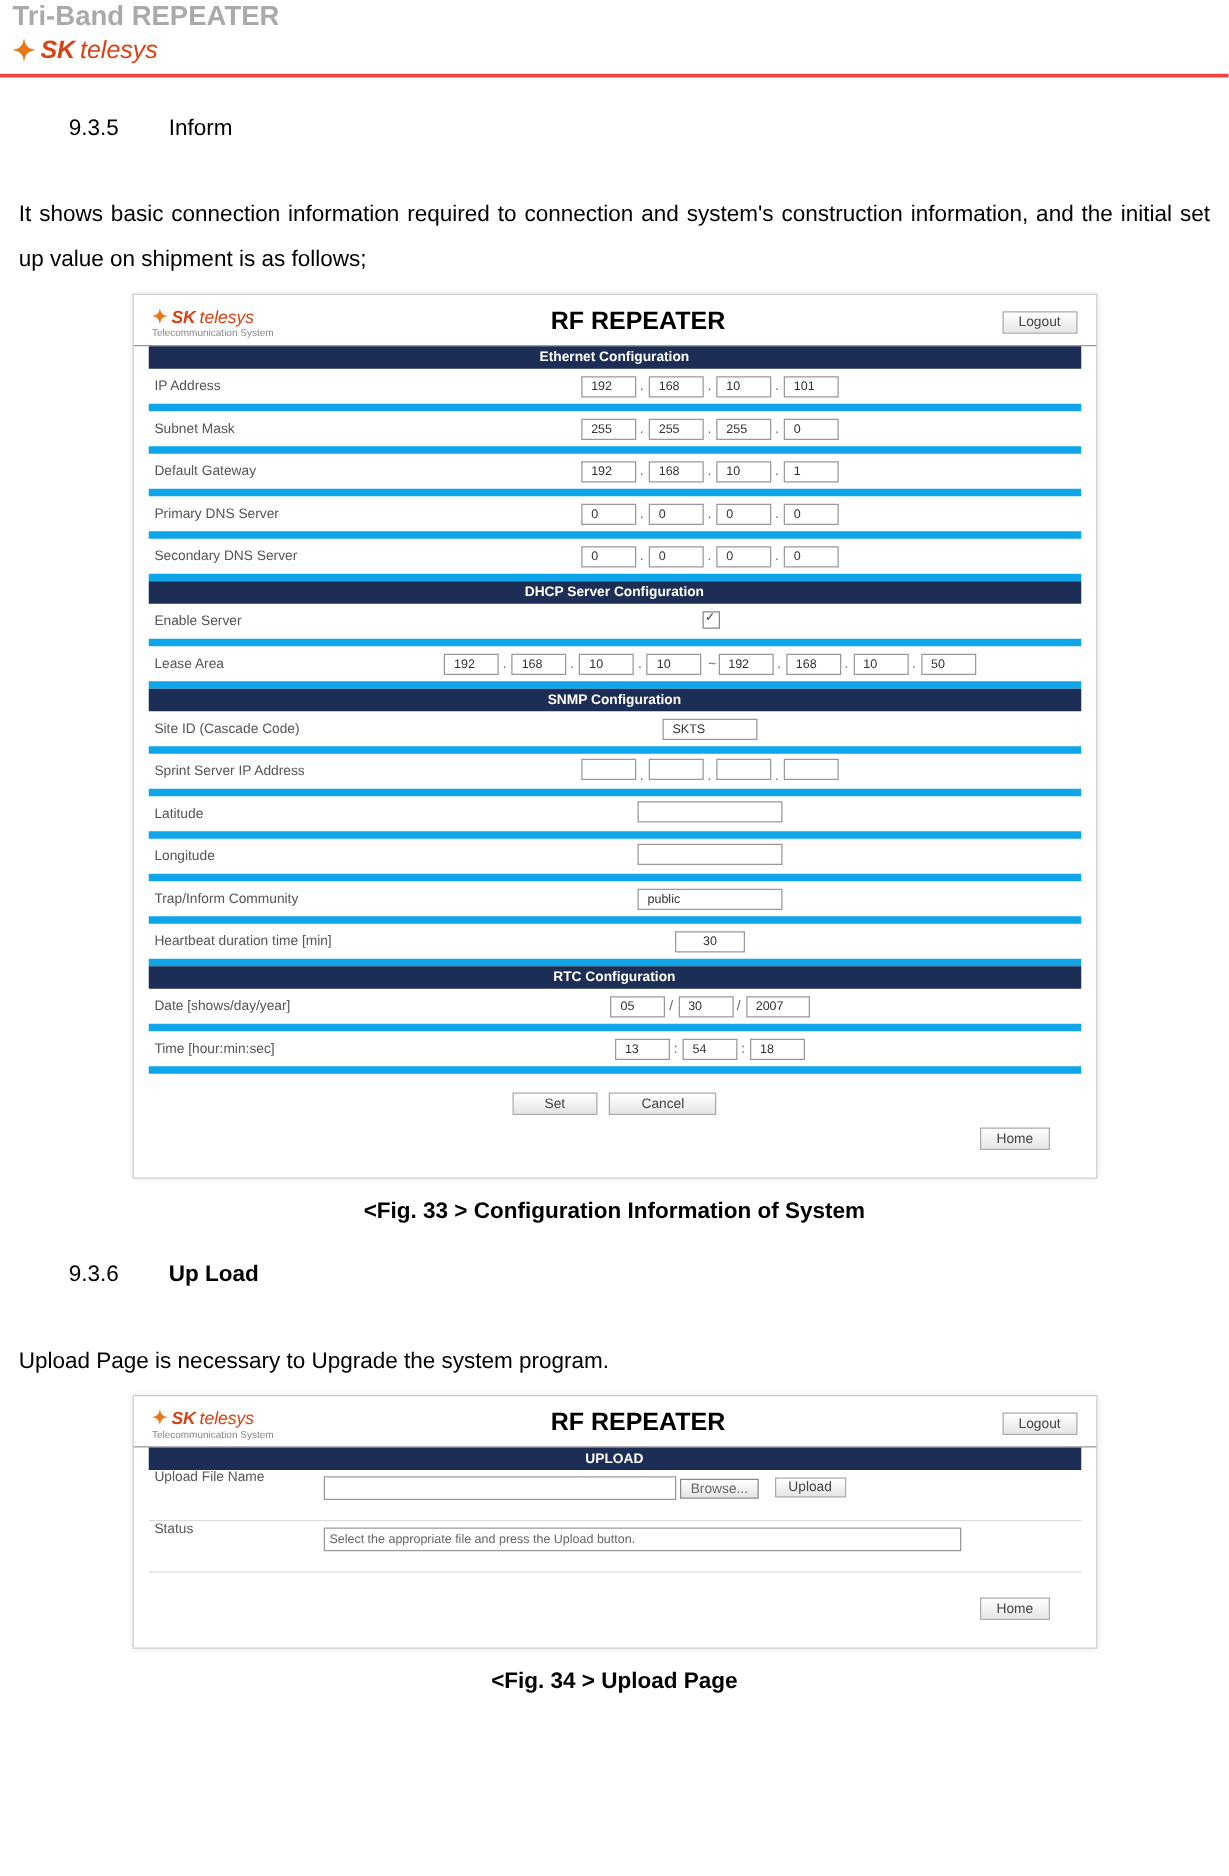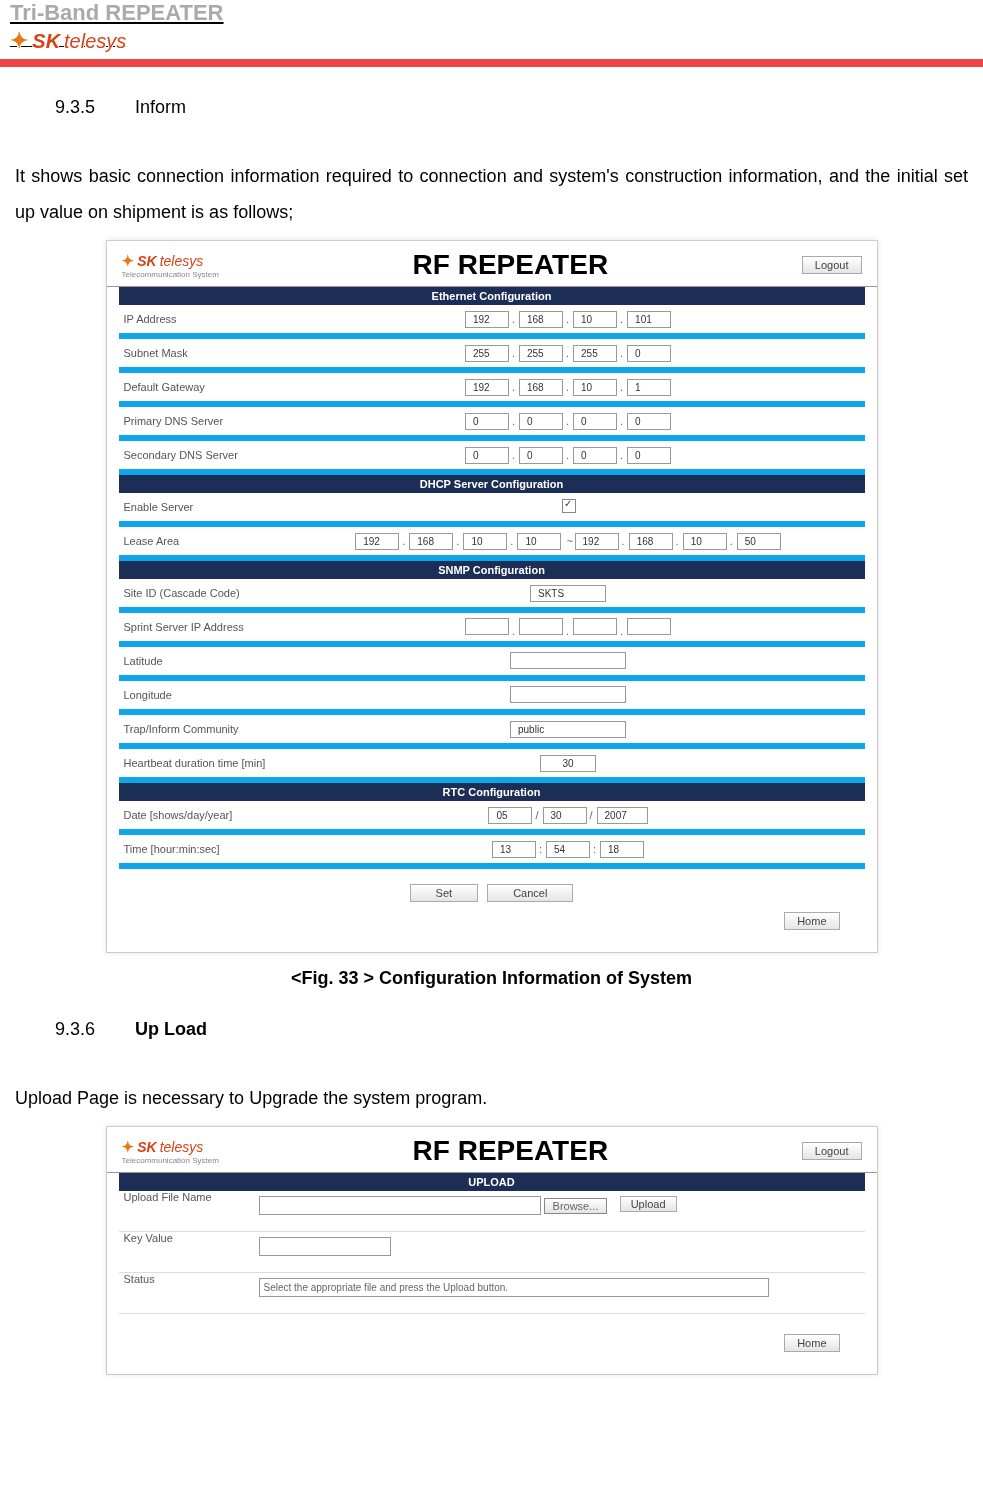--- a/index.html
+++ b/index.html
@@ -6,23 +6,22 @@
   margin: 0;
   padding: 0;
   font-family: Arial, sans-serif;
   font-size: 14px;
   color: #000;
   background: #fff;
   width: 983px;
 }
 .page-header {
   padding: 0 10px 0 10px;
-  border-bottom: 8px solid #ef4444;
+  border-bottom: 3px solid #ef4444;
   margin-bottom: 30px;
-  text-decoration: underline;
 }
 .page-header-title {
   color: #aaa;
   font-size: 22px;
   font-weight: bold;
   margin-bottom: 2px;
 }
 .logo-line {
   padding-bottom: 5px;
 }
@@ -86,21 +85,21 @@
 }
 .fig-logo .sk-star { font-size: 15px; }
 .fig-logo .sk-text { font-size: 14px; }
 .fig-subtitle {
   font-size: 8px;
   color: #888;
 }
 .fig-title {
   flex: 1;
   text-align: center;
-  font-size: 28px;
+  font-size: 20px;
   font-weight: bold;
   color: #000;
 }
 .fig-logout {
   flex: 0 0 auto;
 }
 .btn {
   display: inline-block;
   background: linear-gradient(#fff, #e5e5e5);
   border: 1px solid #aaa;
@@ -417,29 +416,26 @@
       <div class="urow">
         <div class="label">Upload File Name</div>
         <div class="val">
           <span class="file-input"></span>
           <span class="browse-btn">Browse...</span>
           &nbsp;&nbsp;
           <span class="btn btn-sm">Upload</span>
         </div>
       </div>
       <div class="urow">
-        <div class="label">Key Value</div>
-        <div class="val"><span class="key-input"></span></div>
-      </div>
-      <div class="urow">
         <div class="label">Status</div>
         <div class="val">
             <div class="status-box">Select the appropriate file and press the Upload button.</div>
           </div>
       </div>
       <div class="fig-home" style="padding-top:20px">
         <span class="btn">Home</span>
       </div>
     </div>
   </div>
 
+  <div class="caption">&lt;Fig. 34 &gt; Upload Page</div>
 
 </div>
 
 </body></html>

